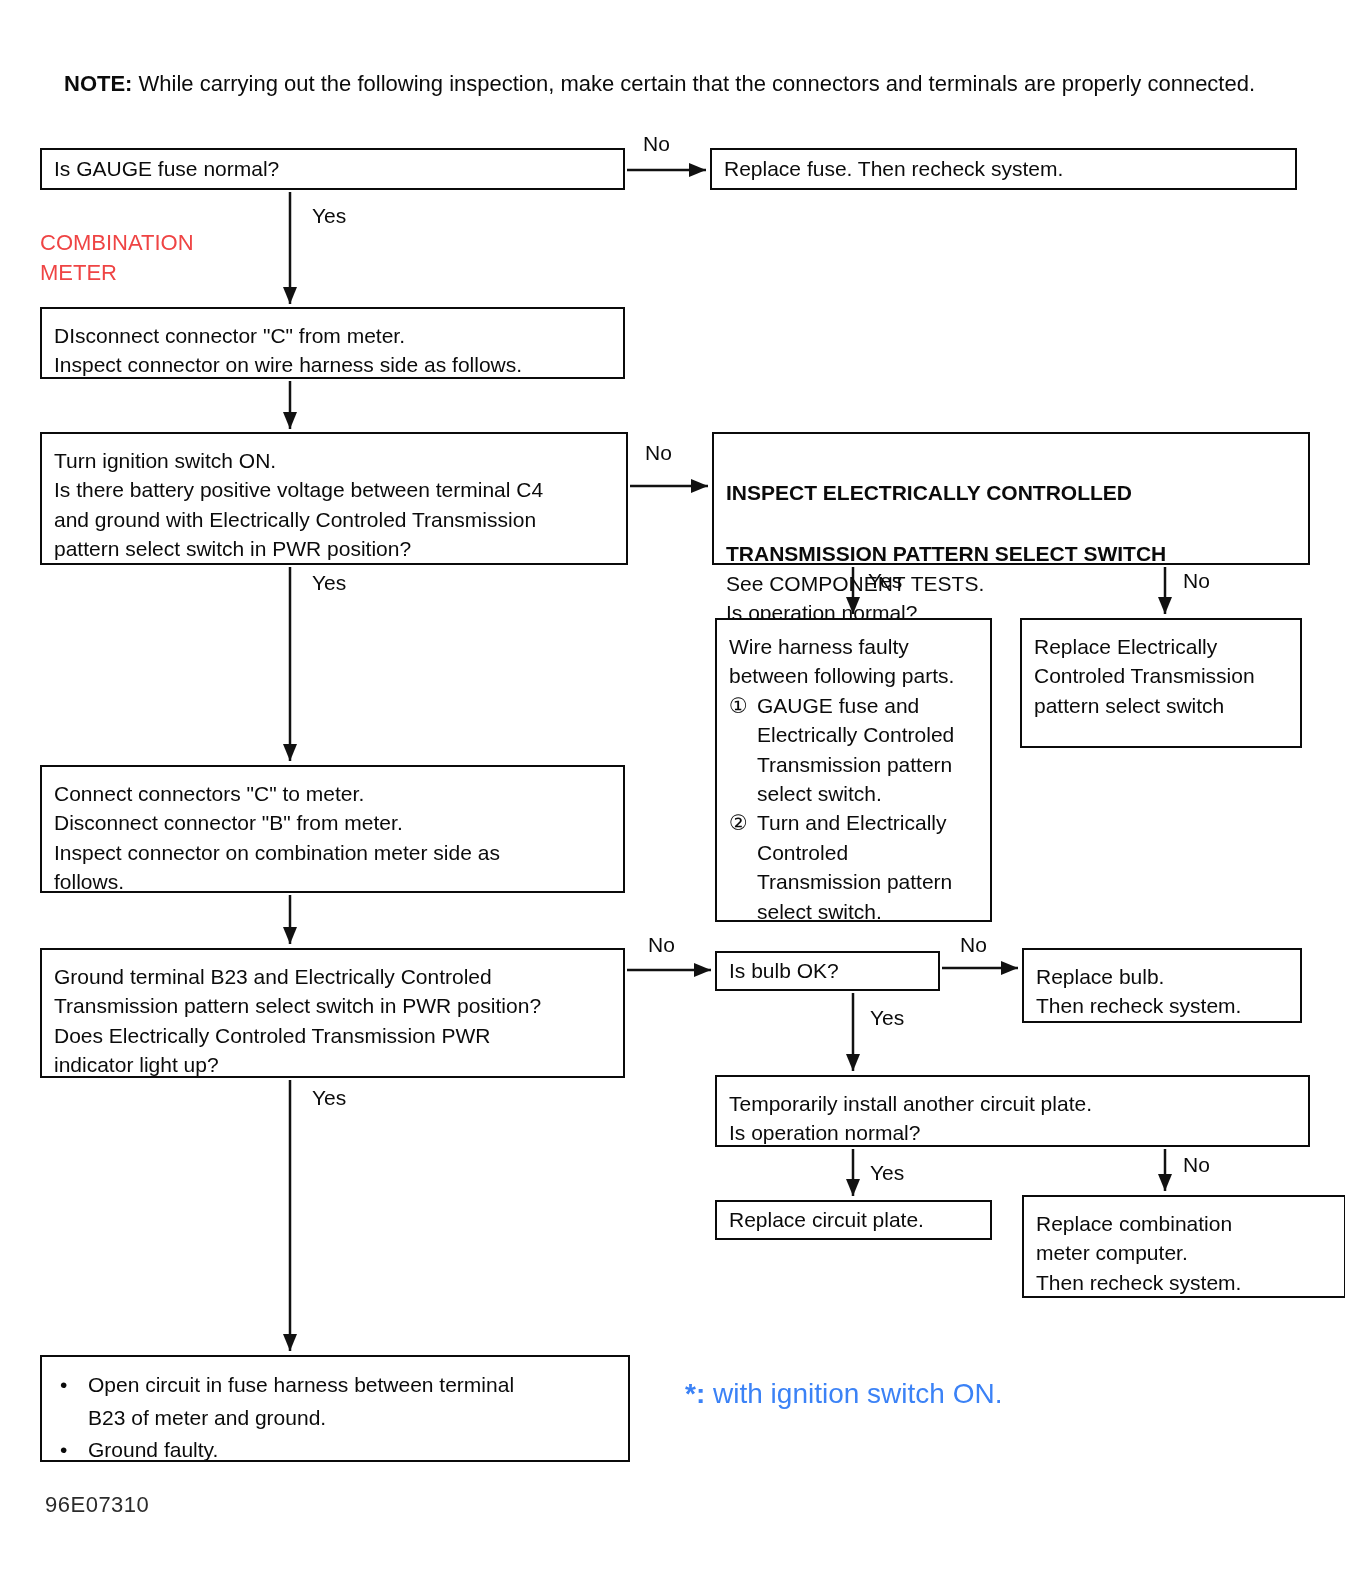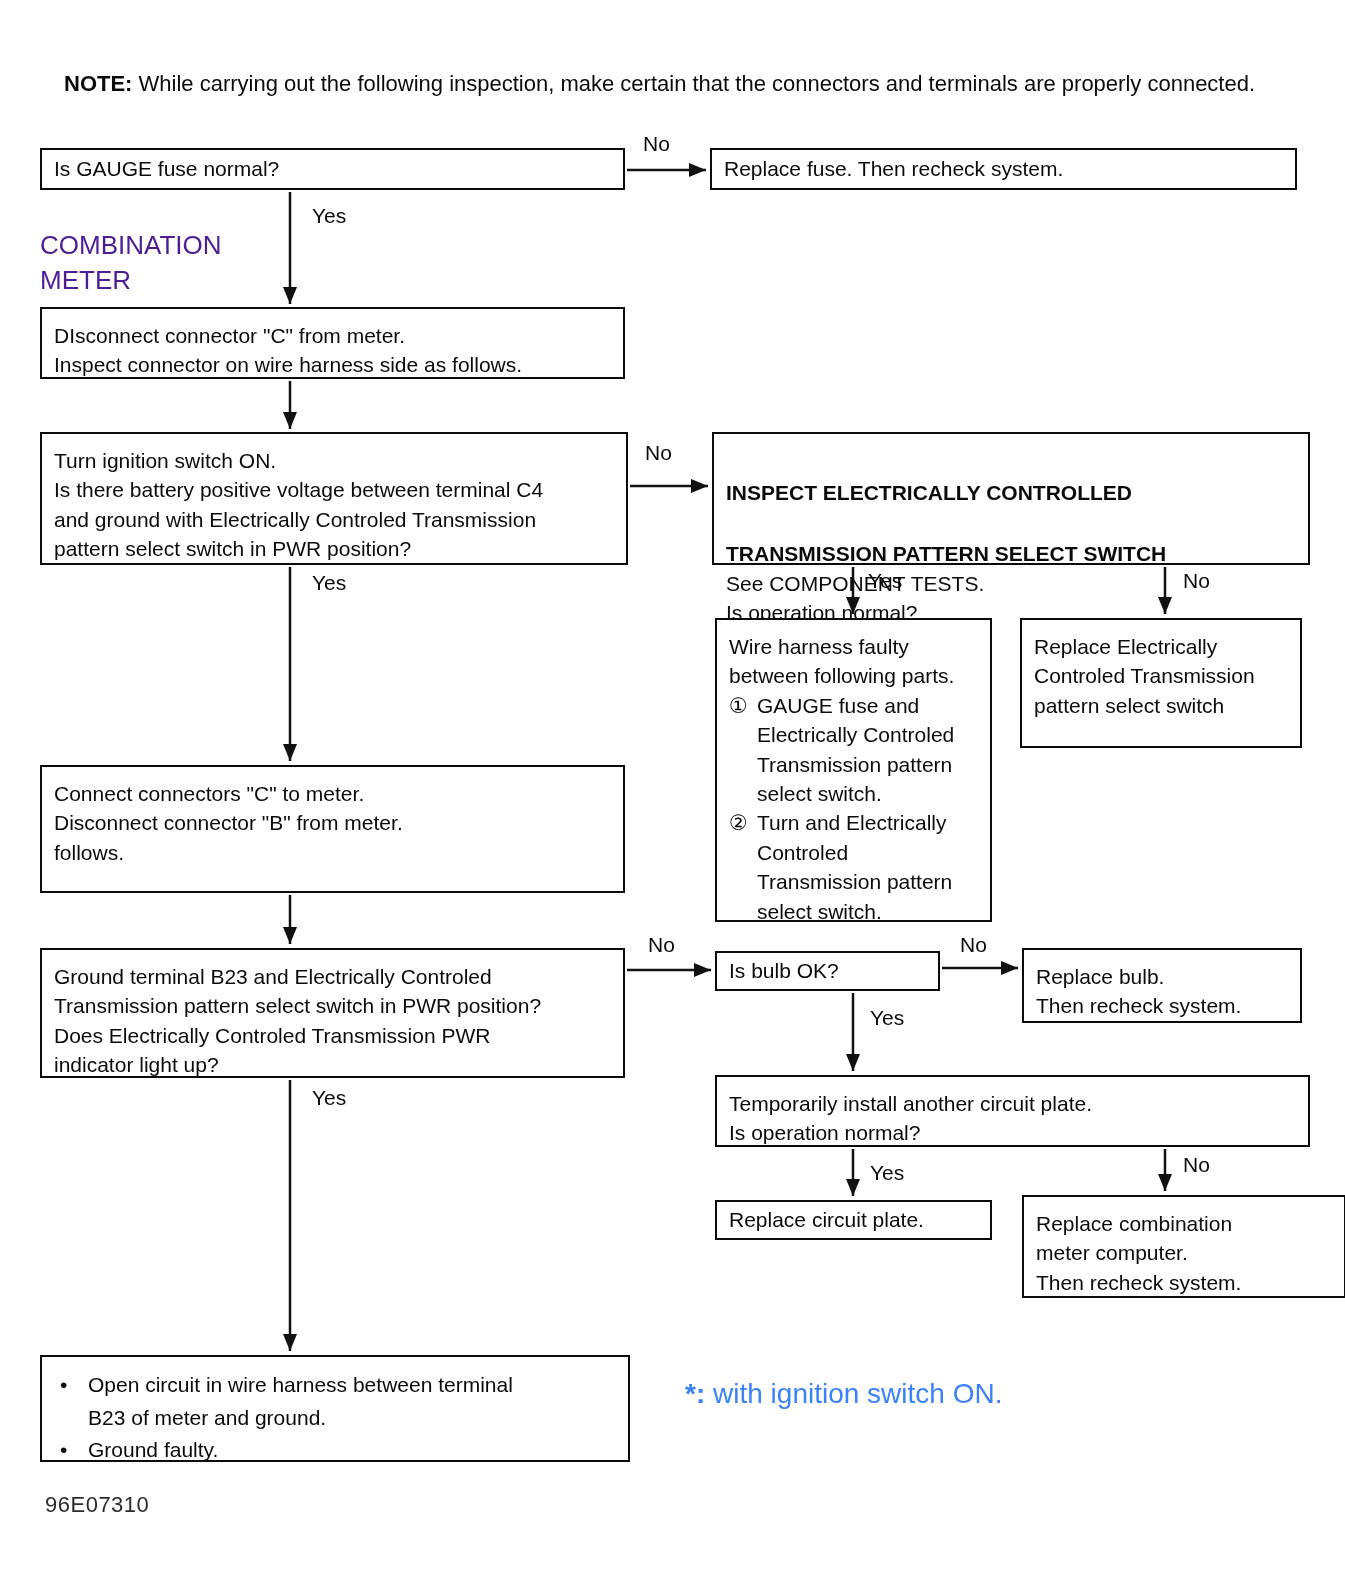--- a/index.html
+++ b/index.html
@@ -15,21 +15,21 @@
     overflow:hidden;
   }
   .arrows { position:absolute; left:0; top:0; pointer-events:none; }
   .note {
     position:absolute; left:48px; top:68px; width:1205px;
     font-size:22px; line-height:1.45; color:#0b0b0b;margin-left:16px;
   }
   .b { font-weight:700; }
   .section-label {
     position:absolute; left:40px; top:228px; width:166px;
-    font-size:26px; line-height:1.35; color:#4c1d95;
+    font-size:22px; line-height:1.35; color:#ef4444;
     border-bottom:2.5px solid #0b0b0b; padding-bottom:23px;
   }
   .box {
     position:absolute;
     border:2.5px solid #0b0b0b;
     background:#ffffff;
     padding:12px 12px;
     font-size:21px; line-height:1.4;
     color:#0b0b0b;
   }
@@ -141,20 +141,21 @@
 
   <div class="box" style="left:1020px;top:618px;width:282px;height:130px">
     <span class="line">Replace Electrically</span>
     <span class="line">Controled Transmission</span>
     <span class="line">pattern select switch</span>
   </div>
 
   <div class="box" style="left:40px;top:765px;width:585px;height:128px">
     <span class="line">Connect connectors "C" to meter.</span>
     <span class="line">Disconnect connector "B" from meter.</span>
+    <span class="line">Inspect connector on combination meter side as</span>
     <span class="line">follows.</span>
   </div>
 
   <div class="box" style="left:40px;top:948px;width:585px;height:130px">
     <span class="line">Ground terminal B23 and Electrically Controled</span>
     <span class="line">Transmission pattern select switch in PWR position?</span>
     <span class="line">Does Electrically Controled Transmission PWR</span>
     <span class="line">indicator light up?</span>
   </div>
 
@@ -179,21 +180,21 @@
   <div class="box" style="left:1022px;top:1195px;width:324px;height:103px">
     <span class="line">Replace combination</span>
     <span class="line">meter computer.</span>
     <span class="line">Then recheck system.</span>
   </div>
 
   <div class="box box-open" style="left:40px;top:1355px;width:590px;height:107px">
     <div class="bullet-item">
       <span class="bullet-marker">•</span>
       <span>
-        <span class="line">Open circuit in wire harness between terminal</span>
+        <span class="line">Open circuit in fuse harness between terminal</span>
         <span class="line">B23 of meter and ground.</span>
       </span>
     </div>
     <div class="bullet-item">
       <span class="bullet-marker">•</span>
       <span>
         <span class="line">Ground faulty.</span>
       </span>
     </div>
   </div>

